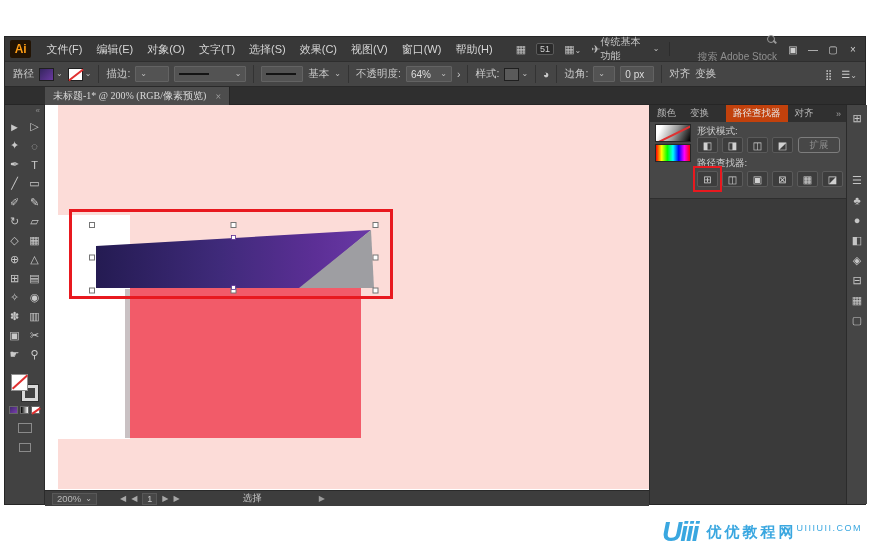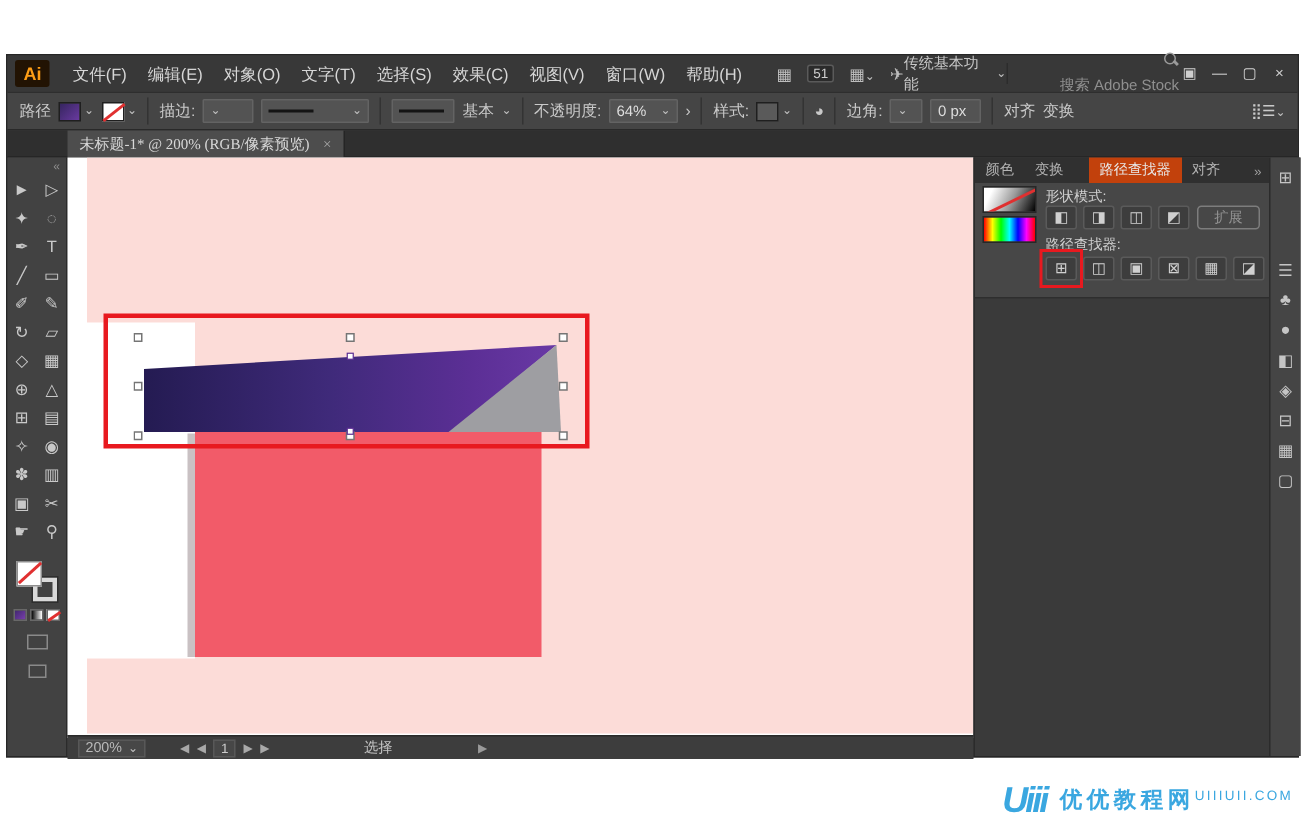--- a/index.html
+++ b/index.html
@@ -8,21 +8,21 @@
 
   
   .app { position:absolute; left:4px; top:36px; width:862px; height:469px; background:#3f3f3f; border:1px solid #262626; color:#ccc; }
 
   
   .menubar { position:absolute; left:0; top:0; width:100%; height:24px; background:#383838; display:flex; align-items:center; padding:0 5px; }
   .ai-logo { width:24px; height:18px; background:#221303; color:#ff9e16; font-weight:bold; font-size:12px; display:flex; align-items:center; justify-content:center; border-radius:2px; margin-right:8px; }
   .menu-item { padding:0 7px; font-size:11px; color:#d6d6d6; white-space:nowrap; }
   .mb-icons { display:flex; align-items:center; gap:10px; margin-left:16px; color:#bdbdbd; font-size:11px; }
   .badge51 { background:#2b2b2b; border:1px solid #5a5a5a; font-size:9px; padding:0 3px; border-radius:2px; color:#cfcfcf; }
-  .mb-right { margin-left:auto; display:flex; align-items:center; font-size:10px; }
+  .mb-right { margin-left:auto; display:flex; align-items:center; gap:9px; font-size:10px; }
   .mb-sep { width:1px; height:14px; background:#2c2c2c; }
   .workspace { display:flex; align-items:center; gap:4px; color:#c7c7c7; }
   .searchbox { display:flex; align-items:flex-end; gap:5px; color:#8f8f8f; width:118px;flex-direction:column; }
   .mag-icon { position:relative; width:10px; height:10px; flex:0 0 auto; }
   .mag-icon::before { content:""; position:absolute; left:0; top:0; width:6px; height:6px; border:1.5px solid #9a9a9a; border-radius:50%; }
   .mag-icon::after { content:""; position:absolute; left:6px; top:6.5px; width:4px; height:1.5px; background:#9a9a9a; transform:rotate(45deg); }
   .win-btns { display:flex; gap:6px; align-items:center; }
   .win-btn { width:14px; text-align:center; color:#cfcfcf; font-size:10px; }
 
   
@@ -99,21 +99,21 @@
   .pf-btn { width:21px; height:16px; background:#3d3d3d; border:1px solid #5a5a5a; color:#d0d0d0; font-size:10px; display:flex; align-items:center; justify-content:center; border-radius:2px; }
   .expand-btn { position:absolute; left:148px; top:15px; width:42px; height:16px; border:1px solid #7d7d7d; border-radius:3px; color:#929292; font-size:9.5px; display:flex; align-items:center; justify-content:center; }
   .ann-pf { left:43px; top:44px; width:29px; height:26px; border-width:2px; }
   .panel-rest { position:absolute; top:93px; bottom:0; left:0; width:197px; background:#3a3a3a; border-top:1px solid #2e2e2e; }
   .icon-strip { position:absolute; right:0; top:0; width:21px; bottom:0; background:#454545; border-left:1px solid #2b2b2b; display:flex; flex-direction:column; align-items:center; padding-top:3px; }
   .strip-icon { height:20px; width:100%; display:flex; align-items:center; justify-content:center; color:#c5c5c5; font-size:11px; }
   .strip-icon:first-child { margin-bottom:42px; }
 
   
   .watermark { position:absolute; right:8px; bottom:4px; display:flex; align-items:center; gap:9px; color:#3aa7e0; }
-  .wm-logo { font-size:24px; font-weight:900; font-style:italic; letter-spacing:-2px; line-height:1; }
+  .wm-logo { font-size:28px; font-weight:900; font-style:italic; letter-spacing:-2px; line-height:1; }
   .wm-col { display:flex; line-height:1.15; }
   .wm-name { font-size:15px; font-weight:bold; letter-spacing:3px; }
   .wm-url { font-size:9px; letter-spacing:1.5px; }
 </style>
 </head>
 <body>
 
 <div class="screen">
   <div class="app">
 

